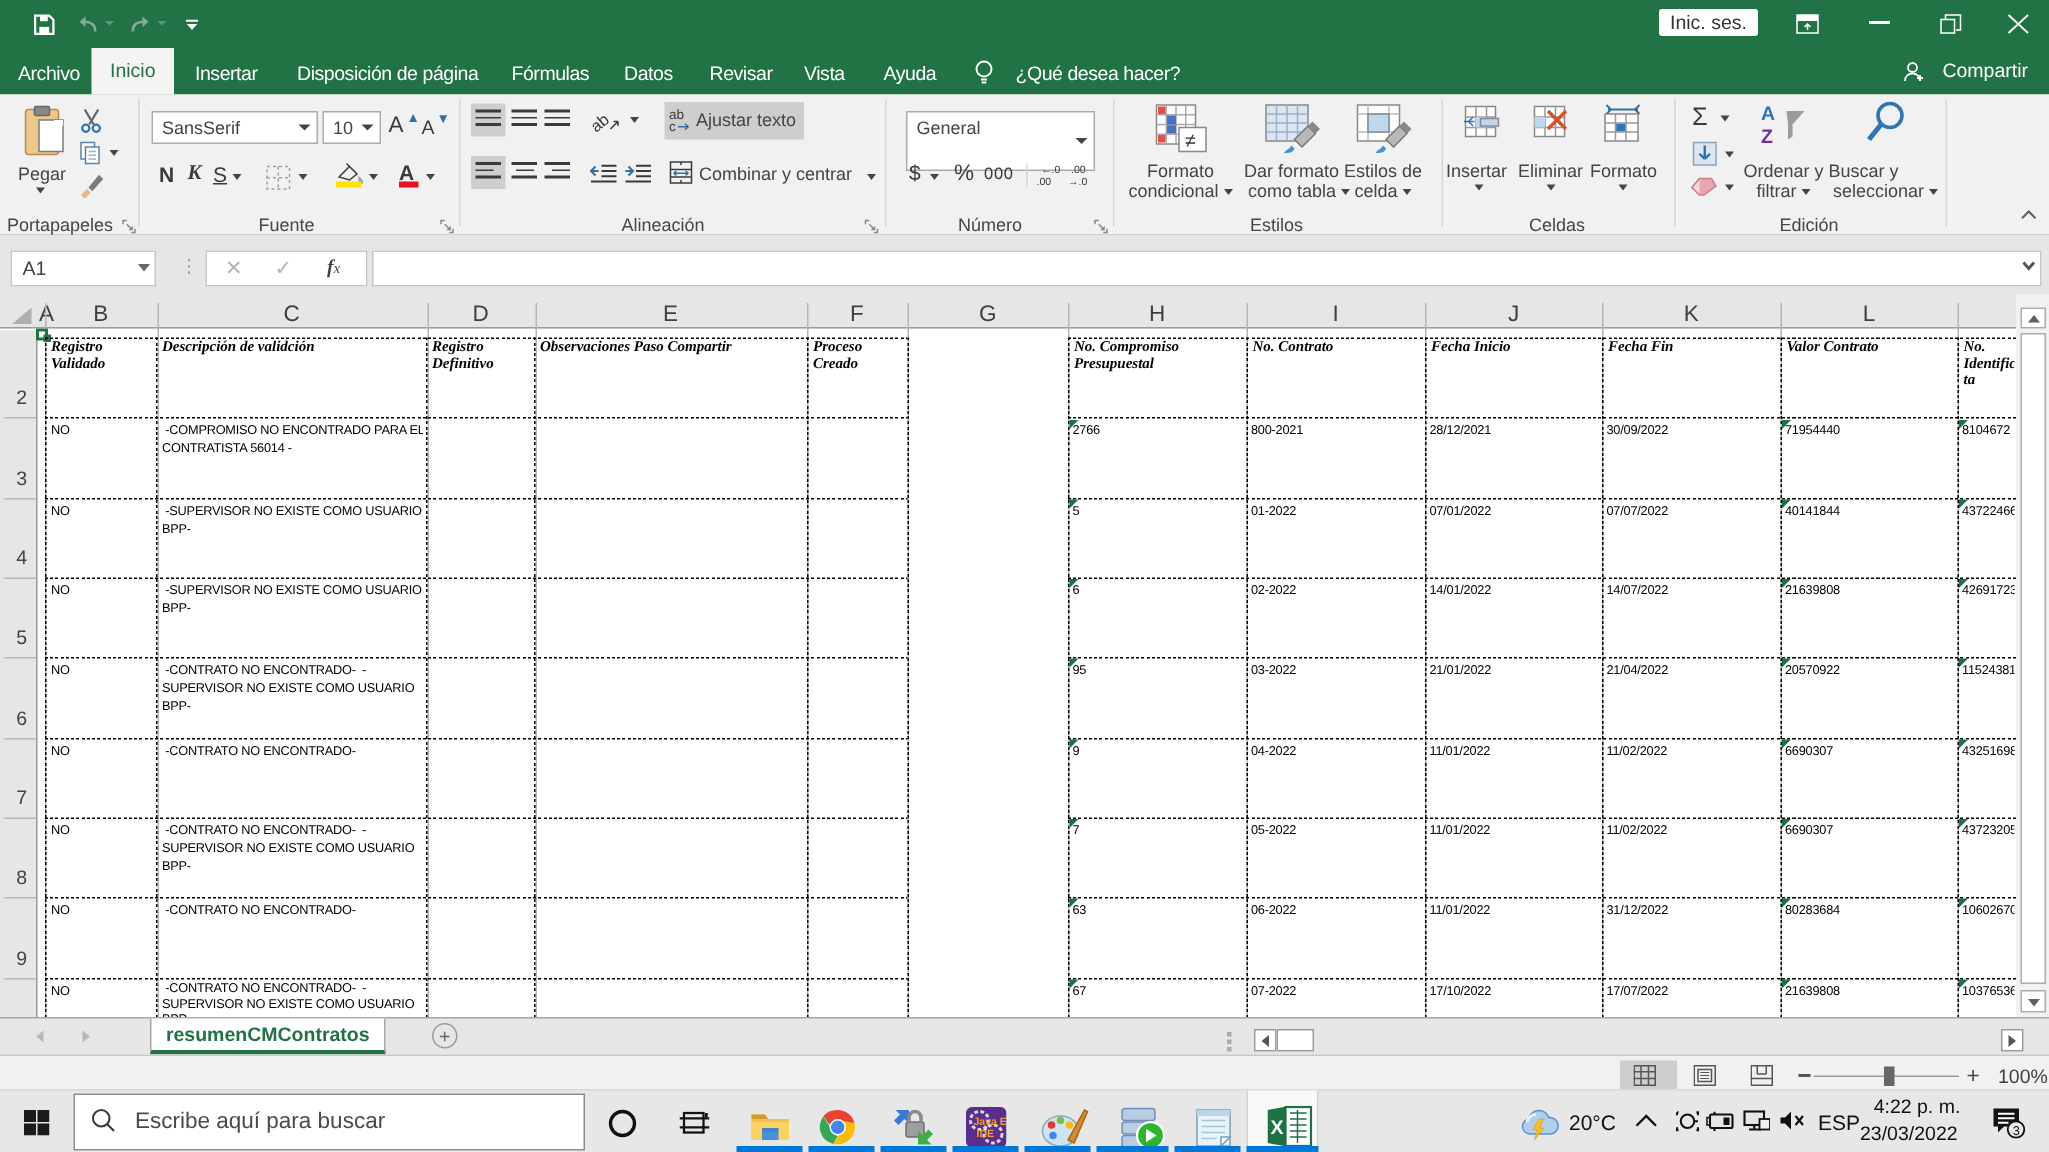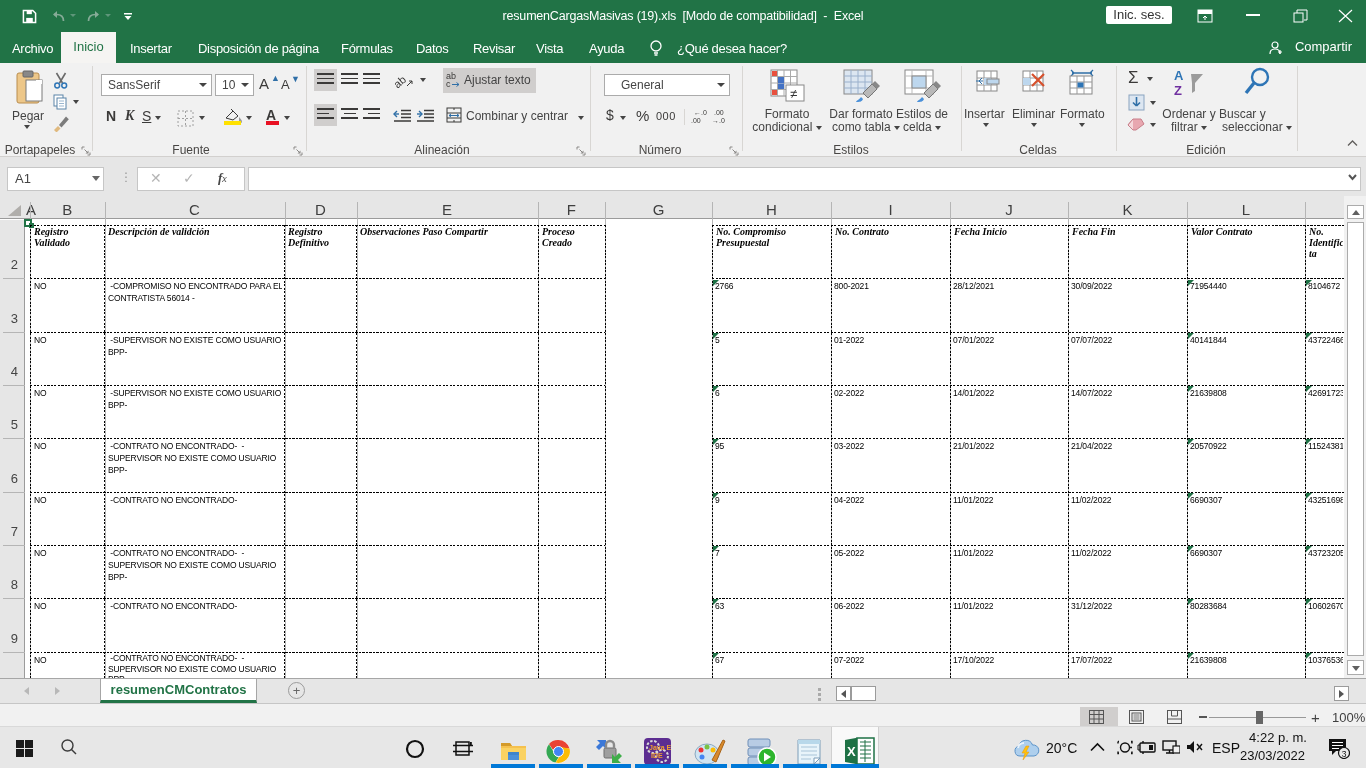--- a/index.html
+++ b/index.html
@@ -68,21 +68,20 @@
       <path d="M9 1l4 3.5L9 8z" fill="#86ab97"></path>
     </svg>
   <div class="abs" style="left:70px;top:14px;width:0;height:0;border-left:3px solid transparent;border-right:3px solid transparent;border-top:3px solid #5f967a"></div>
   <div class="abs" style="left:250px;top:10px;color:#fff;font-size:13px">​</div>
 
   <div class="abs" style="left:105px;top:14px;width:0;height:0;border-left:3px solid transparent;border-right:3px solid transparent;border-top:3px solid #5f967a"></div>
     <svg class="abs" style="left:124px;top:13px" width="8" height="8" viewBox="0 0 8 8">
       <rect x="0" y="0" width="8" height="1.5" fill="#fff"></rect>
       <path d="M4 7L0.5 3h7z" fill="#fff"></path>
     </svg>
-  <div id="titletext">resumenCargasMasivas (19).xls&nbsp; [Modo de compatibilidad]&nbsp; -&nbsp; Excel</div>
   <div id="inicses">Inic. ses.</div>
   <svg class="abs" style="left:1197px;top:9px" width="16" height="14" viewBox="0 0 16 14">
       <rect x="1" y="1" width="14" height="12" fill="none" stroke="#fff"></rect>
       <rect x="1" y="1" width="14" height="4" fill="#fff"></rect>
       <path d="M8 11V7M6 9l2-2 2 2" stroke="#fff" fill="none"></path>
     </svg>
   <div class="abs" style="left:1246px;top:14px;width:14px;height:1.5px;background:#fff"></div>
   <svg class="abs" style="left:1293px;top:9px" width="15" height="14" viewBox="0 0 15 14">
       <rect x="1" y="4" width="9" height="9" fill="none" stroke="#fff"></rect>
       <path d="M4 4V1h10v10h-3" fill="none" stroke="#fff"></path>
@@ -248,21 +247,21 @@
       <path d="M6 13.5h7M13 13.5l-2.5-2M13 13.5l-2.5 2" stroke="#2f6fa7" fill="none"></path>
     </svg>
 <div class="rtxt abs" style="left:464px;top:10px">Ajustar texto</div>
 <svg class="abs" style="left:446px;top:44px" width="16" height="16" viewBox="0 0 16 16">
       <rect x="1" y="1" width="14" height="14" fill="none" stroke="#3b3a39"></rect>
       <path d="M1 6h14M1 11h14M8 1v2M8 13v2" stroke="#3b3a39"></path>
       <path d="M3 8.5h10M3 8.5l2-1.5M3 8.5l2 1.5M13 8.5l-2-1.5M13 8.5l-2 1.5" stroke="#2f6fa7" fill="none"></path>
     </svg>
 <div class="rtxt abs" style="left:466px;top:46px">Combinar y centrar</div>
 <div class="abs darr" style="left:578px;top:53px"></div>
-<div class="combo" style="left:604px;top:11px;width:126px;height:22px;line-height:20px;padding-left:16px">General<span class="carr"></span></div>
+<div class="combo" style="left:604px;top:11px;width:126px;height:40px;line-height:20px;padding-left:6px">General<span class="carr"></span></div>
 <div class="abs" style="left:606px;top:44px;font-size:14px;color:#3b3a39">$</div>
 <div class="abs darr" style="left:620px;top:53px"></div>
 <div class="abs" style="left:636px;top:44px;font-size:15px;color:#3b3a39">%</div>
 <div class="abs" style="left:656px;top:47px;font-size:11px;color:#3b3a39;letter-spacing:0.5px">000</div>
 <div class="abs" style="left:684px;top:46px;width:1px;height:16px;background:#d8d6d3"></div>
 <svg class="abs" style="left:690px;top:45px" width="18" height="16" viewBox="0 0 18 16">
       <text x="4" y="7" font-size="7" fill="#3b3a39">←.0</text>
       <text x="1" y="15" font-size="7" fill="#3b3a39">.00</text>
     </svg>
 <svg class="abs" style="left:711px;top:45px" width="18" height="16" viewBox="0 0 18 16">
@@ -596,20 +595,23 @@
   <div class="abs" style="left:1332px;top:6px;font-size:13px;color:#3f3f3f">100%</div>
 </div>
 
 <div id="taskbar">
 <svg class="abs" style="left:16px;top:13px" width="17" height="17" viewBox="0 0 17 17">
       <rect x="0" y="0" width="8" height="8" fill="#1b1b1b"></rect>
       <rect x="9" y="0" width="8" height="8" fill="#1b1b1b"></rect>
       <rect x="0" y="9" width="8" height="8" fill="#1b1b1b"></rect>
       <rect x="9" y="9" width="8" height="8" fill="#1b1b1b"></rect>
     </svg>
+<div id="searchbox">
+      <span>Escribe aquí para buscar</span>
+    </div>
 <svg class="abs" style="left:59px;top:736px-726px" width="0" height="0"></svg>
 <svg class="abs" style="left:60px;top:11px" width="18" height="18" viewBox="0 0 18 18">
       <circle cx="7.5" cy="7.5" r="5.5" fill="none" stroke="#3b3b3b" stroke-width="1.4"></circle>
       <path d="M11.5 11.5L16 16" stroke="#3b3b3b" stroke-width="1.4"></path>
     </svg>
 <svg class="abs" style="left:405px;top:12px" width="20" height="20" viewBox="0 0 20 20">
       <circle cx="10" cy="10" r="8" fill="none" stroke="#111" stroke-width="2.2"></circle>
     </svg>
 <svg class="abs" style="left:453px;top:12px" width="20" height="19" viewBox="0 0 20 19">
       <rect x="3" y="3" width="13" height="13" fill="none" stroke="#111" stroke-width="1.5"></rect>

